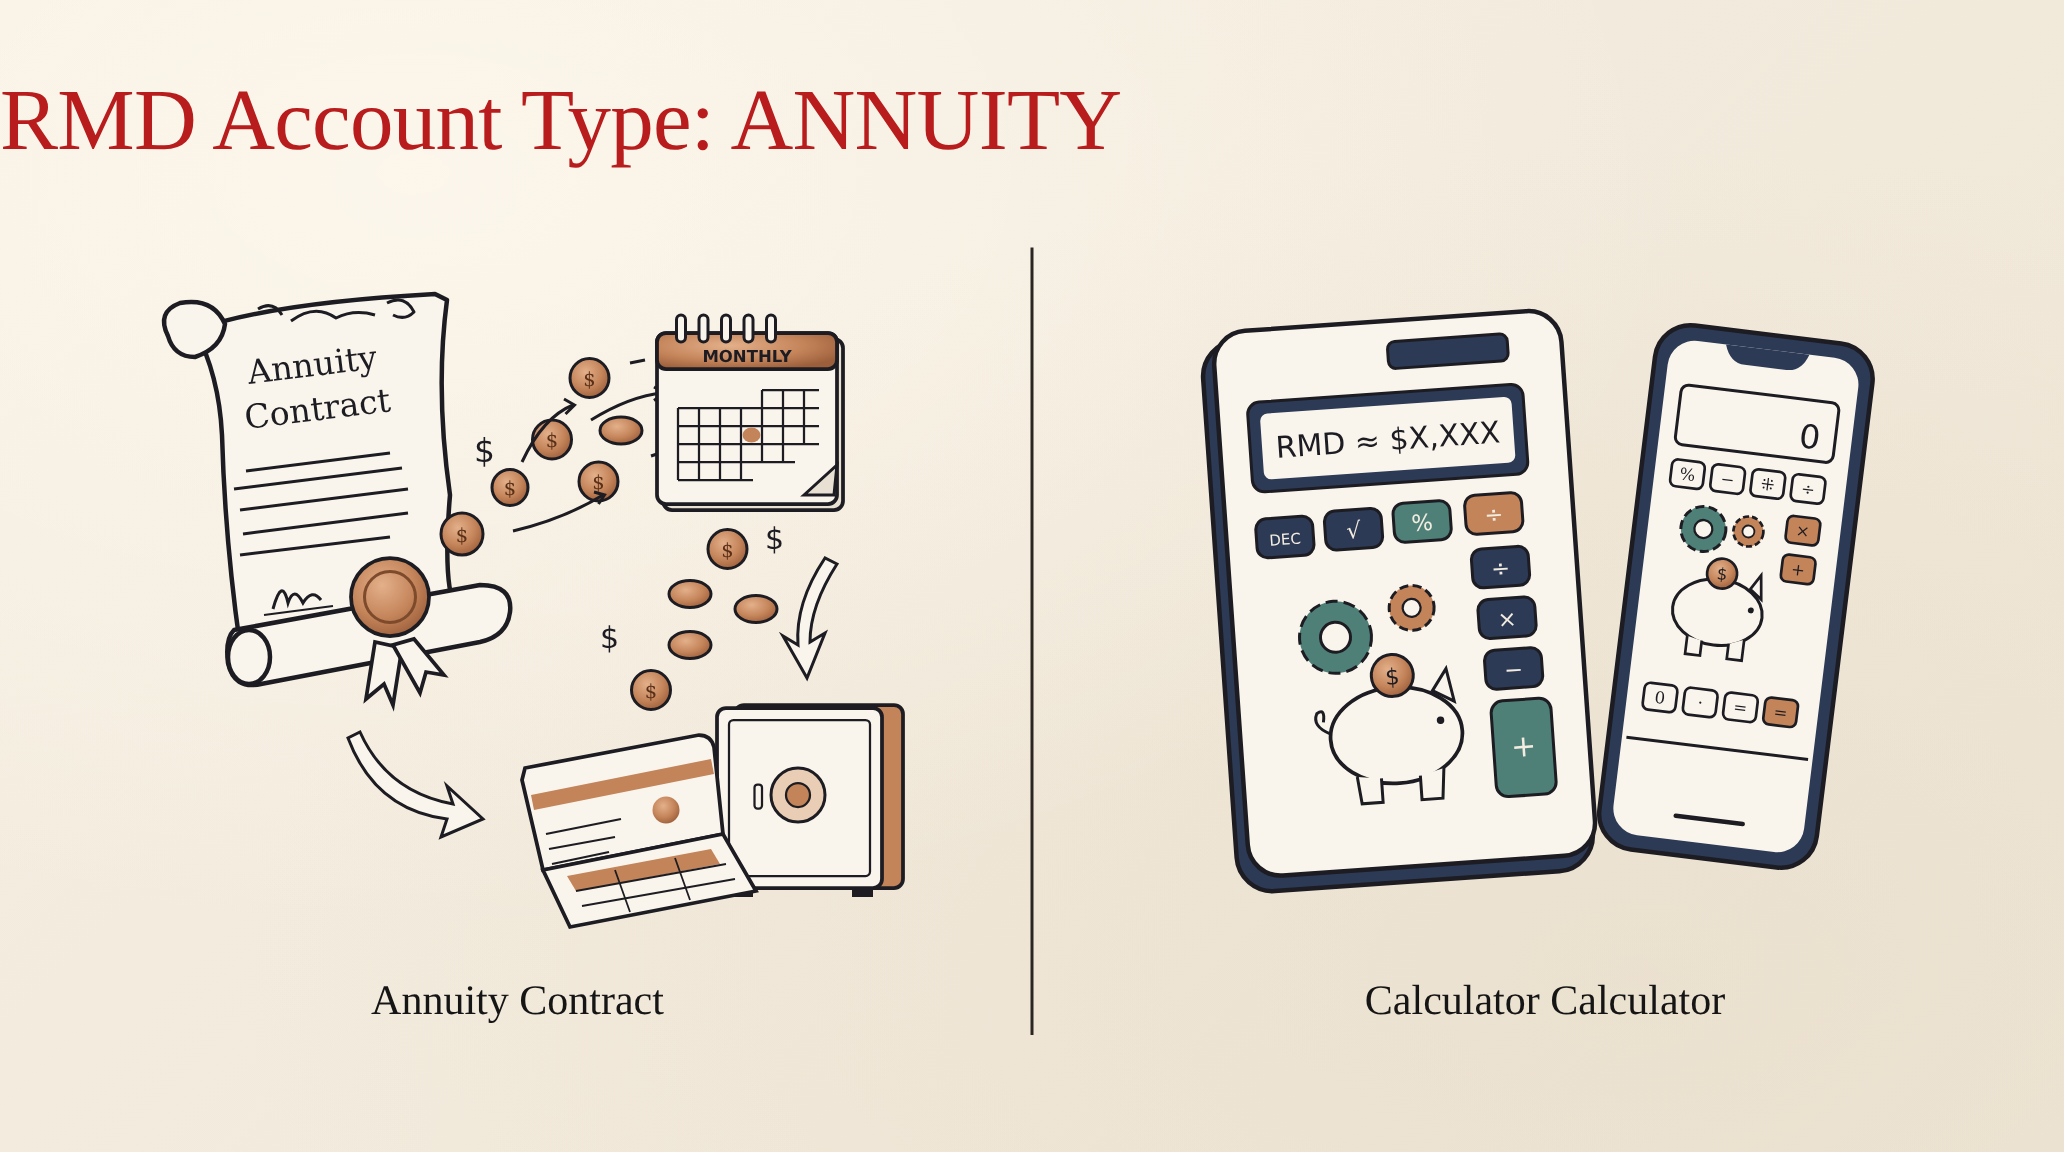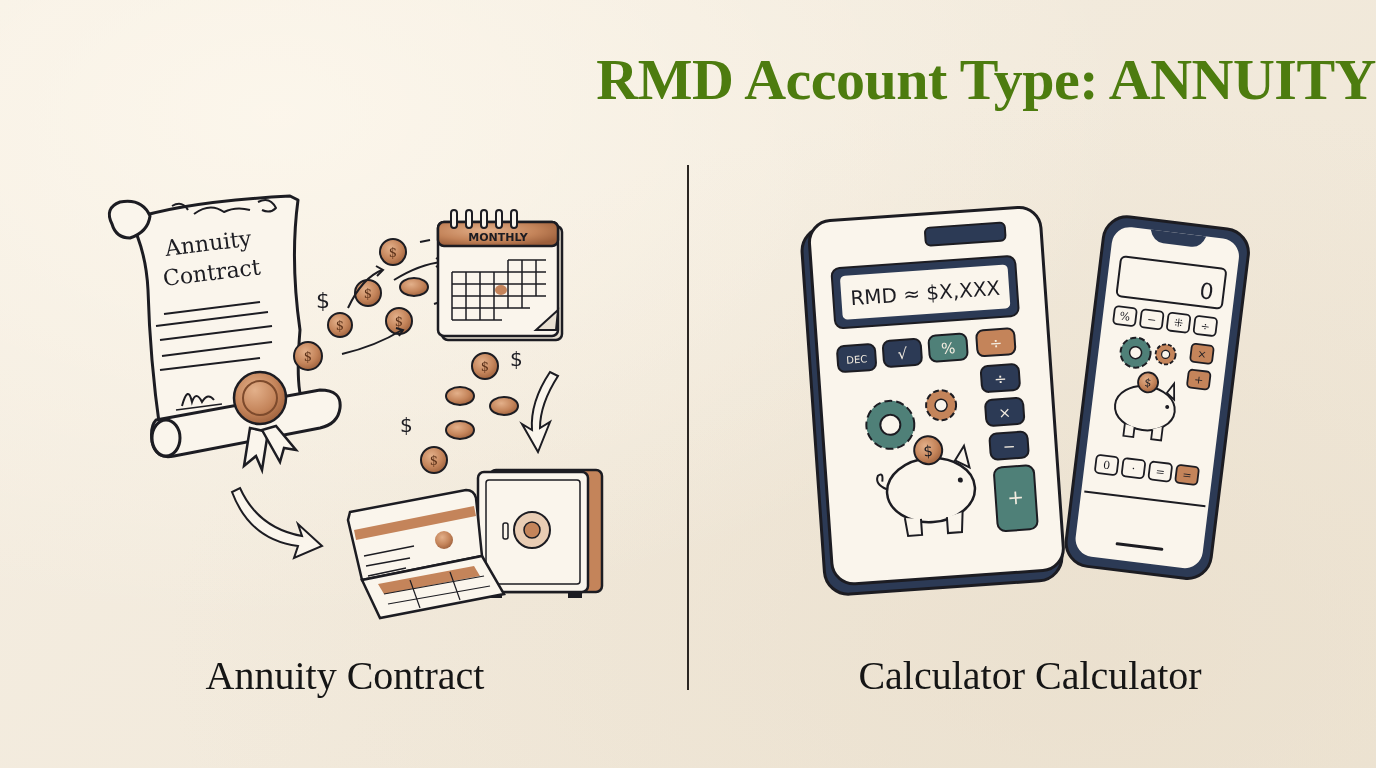--- a/index.html
+++ b/index.html
@@ -9,34 +9,33 @@
     background-image:
       radial-gradient(ellipse at 20% 15%, rgba(255,250,240,0.7) 0%, rgba(255,250,240,0) 55%),
       radial-gradient(ellipse at 80% 85%, rgba(230,218,198,0.5) 0%, rgba(230,218,198,0) 60%),
       linear-gradient(135deg, #f5eee2 0%, #efe6d6 100%);
     font-family: "DejaVu Serif", "Liberation Serif", serif;
     color: #1a1a1a;
     position: relative;
   }
   .title {
     position: absolute; left: 0; right: 0; top: 46px;
-    text-align: right;
+    text-align: left;
     font-family: "Liberation Serif", "DejaVu Serif", serif;
     font-size: 58px; letter-spacing: -0.5px;
-    color: #4d7c0f;
-    font-weight: bold;
+    color: #b91c1c;
   }
   .divider {
     position: absolute; left: 687px; top: 165px;
     width: 2px; height: 525px; background: #2b2622;
   }
   .panel-label {
     position: absolute; top: 652px;
     font-family: "Liberation Serif", "DejaVu Serif", serif;
-    font-size: 40px; color: #151515; text-align: center;
+    font-size: 28px; color: #151515; text-align: center;
   }
   .label-left { left: 140px; width: 410px; }
   .label-right { left: 790px; width: 480px; }
   .art { position: absolute; }
   svg text { font-family: "DejaVu Serif", "Liberation Serif", serif; }
   .sans { font-family: "DejaVu Sans", "Liberation Sans", sans-serif; }
 </style>
 </head>
 <body>
 

